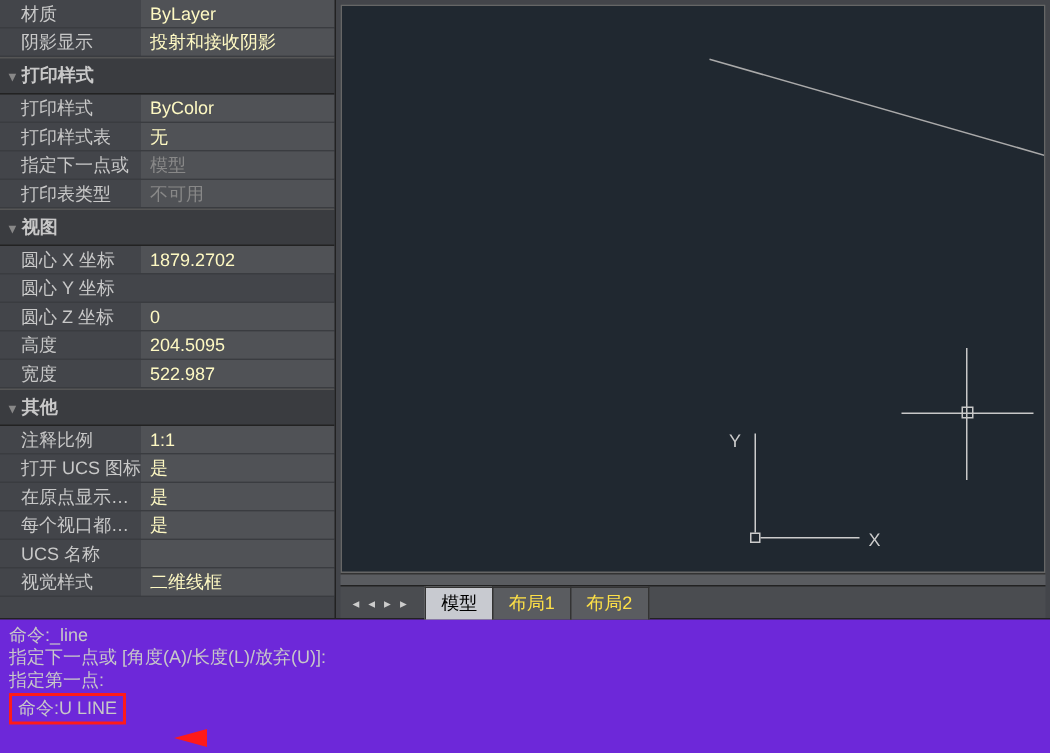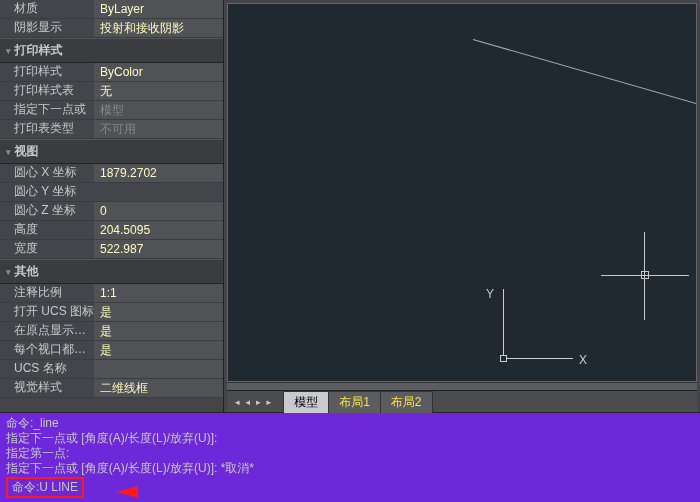--- a/index.html
+++ b/index.html
@@ -1,19 +1,19 @@
 <!DOCTYPE html>
 <html><head>
 <meta charset="utf-8">
 <style>
 * { margin: 0; padding: 0; box-sizing: border-box; font-family: "Microsoft YaHei", SimSun, sans-serif; }
 body { background: #484a4e; color: #c8c8c8; font-size: 12px; width: 700px; height: 502px; overflow: hidden; position: relative; }
 .main-area { display: flex; height: 412px; }
 .props-panel { width: 224px; background: #43454a; overflow: hidden; border-right: 1px solid #222; }
-.prop-row { display: flex; height: 19px; border-bottom: 1px solid #3a3c40; }
+.prop-row { display: flex; height: 19px; align-items: center; border-bottom: 1px solid #3a3c40; }
 .prop-label { width: 94px; padding-left: 14px; color: #c8c8c8; white-space: nowrap; overflow: hidden; }
 .prop-value { flex: 1; padding-left: 6px; color: #fef9c3; background: #505256; height: 18px; line-height: 18px; white-space: nowrap; overflow: hidden; }
 .prop-value.dim { color: #888; }
 .prop-section { background: #3a3c40; font-weight: bold; padding: 3px 6px; border-top: 1px solid #555; border-bottom: 1px solid #222; position: relative; }
 .prop-section::before { content: "▾"; font-size: 9px; margin-right: 4px; color: #888; }
 .viewport-frame { flex: 1; background: #43454a; padding: 3px 3px 0 3px; display: flex; flex-direction: column; }
 .viewport { flex: 1; background: #202830; border: 1px solid #666; position: relative; overflow: hidden; }
 .cross-v { position: absolute; left: 416px; top: 228px; width: 1px; height: 88px; background: #c8c8c8; }
 .cross-h { position: absolute; left: 373px; top: 271px; width: 88px; height: 1px; background: #c8c8c8; }
 .pickbox { position: absolute; left: 413px; top: 267px; width: 8px; height: 8px; border: 1px solid #c8c8c8; }
@@ -144,19 +144,18 @@
       </div>
     </div>
   </div>
 </div>
 
 <div class="cmd-wrap">
   <div class="cmd-history">
     <div class="cmd-line">命令:_line</div>
     <div class="cmd-line">指定下一点或 [角度(A)/长度(L)/放弃(U)]:</div>
     <div class="cmd-line">指定第一点:</div>
-    <div class="cmd-line">指定下一点或 [角度(A)/长度(L)/放弃(U)]: *取消*</div>
     <div class="red-box">
       <span class="cmd-line">命令:U LINE</span>
     </div>
   </div>
 </div>
 <div class="red-arrow"></div>
 
 </body></html>

